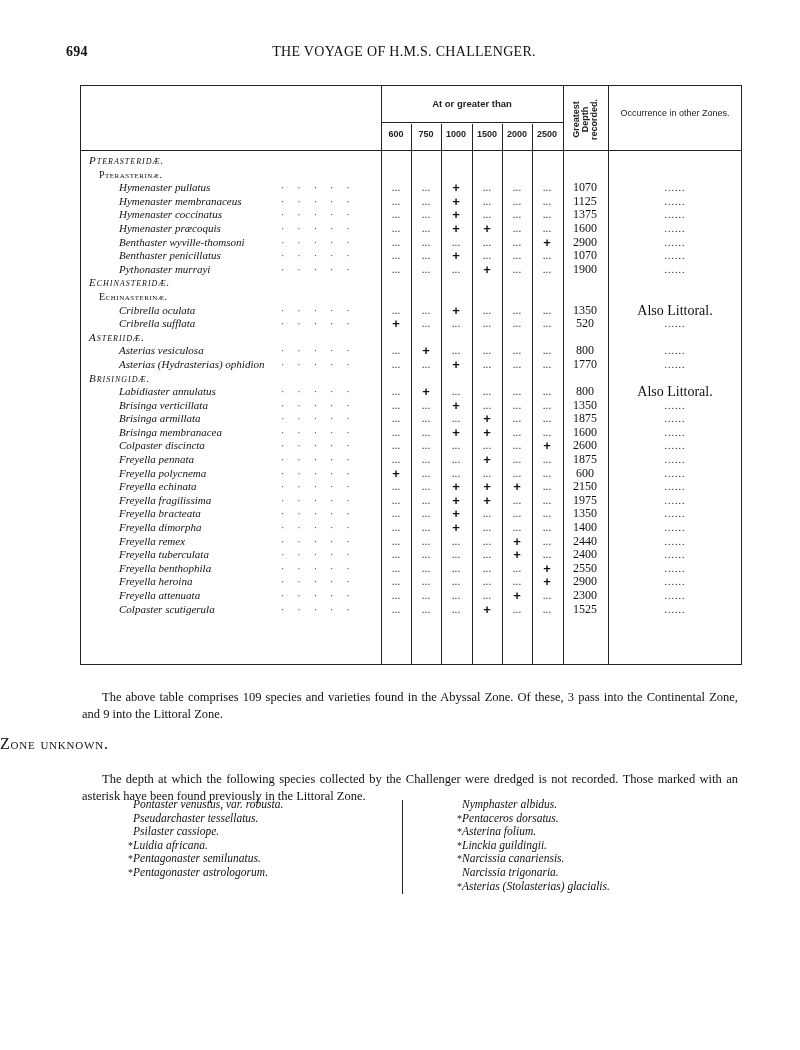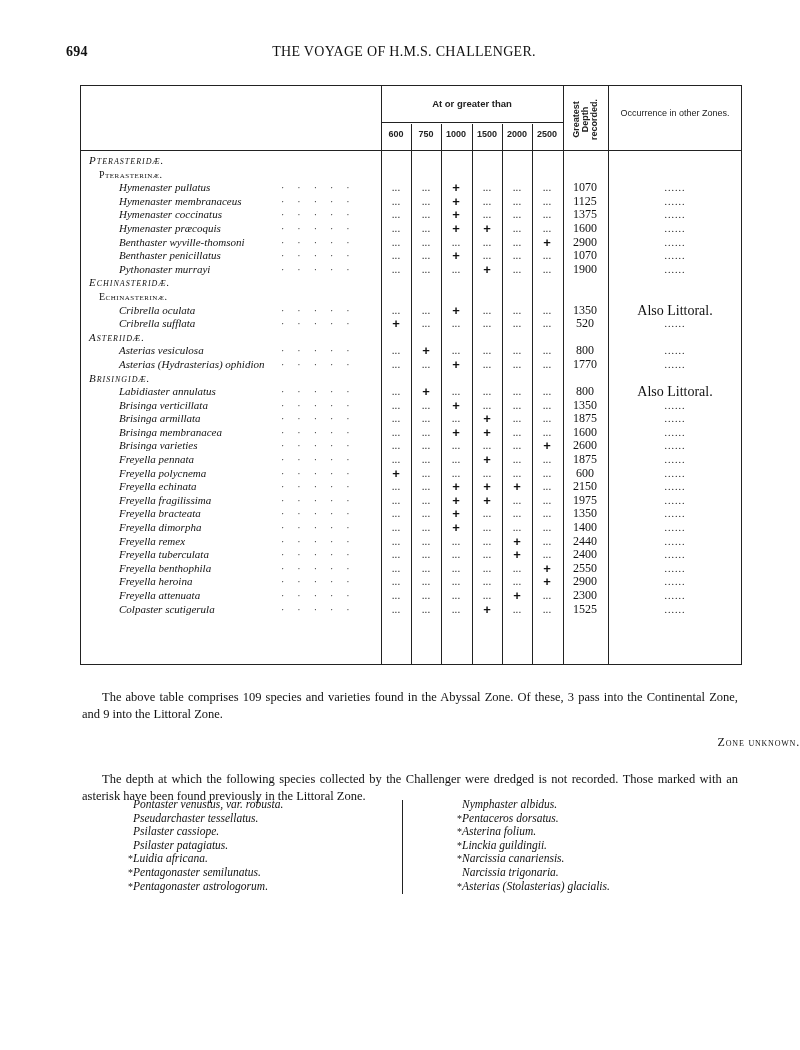--- a/index.html
+++ b/index.html
@@ -38,21 +38,21 @@
     .species-name { position: absolute; left: 38px; font-style: italic; }
     .leaders { position: absolute; left: 200px; width: 96px; letter-spacing: 13px; color: #333; font-size: 10px; }
     .cell { position: absolute; width: 30px; text-align: center; font-family: "Liberation Sans", sans-serif; font-size: 10px; }
     .cell.plus { font-weight: bold; font-size: 13px; }
     .depth { position: absolute; left: 484px; width: 40px; text-align: center; font-size: 12px; }
     .occ { position: absolute; left: 528px; width: 132px; text-align: center; font-size: 14px; }
     .occ.dots { font-size: 10px; letter-spacing: 1px; }
 
     .para { position: absolute; font-size: 12.5px; line-height: 17px; text-align: justify; }
     .p1 { left: 82px; top: 676px; width: 656px; text-indent: 20px; }
-    .zone-heading { position: absolute; left: 0; width: 800px; top: 735px; text-align: right; font-size: 12px; font-variant: small-caps; letter-spacing: 0.8px; }
+    .zone-heading { position: absolute; left: 0; width: 800px; top: 735px; text-align: left; font-size: 16px; font-variant: small-caps; letter-spacing: 0.8px; }
     .p2 { left: 82px; top: 758px; width: 656px; text-indent: 20px; }
 
     .list-left { position: absolute; left: 126px; top: 798px; width: 260px; }
     .list-right { position: absolute; left: 455px; top: 798px; width: 260px; }
     .list-divider { position: absolute; left: 402px; top: 800px; height: 94px; border-left: 1.5px solid #222; }
     .list-item { font-style: italic; font-size: 11.5px; line-height: 13.6px; white-space: nowrap; }
     .asterisk { display: inline-block; width: 7px; text-align: right; font-style: normal; font-size: 10px; }
   </style>
 </head>
 <body>
@@ -269,21 +269,21 @@
         <span class="cell" style="left: 300px;">...</span>
         <span class="cell" style="left: 330px;">...</span>
         <span class="cell plus" style="left: 360px;">+</span>
         <span class="cell plus" style="left: 391px;">+</span>
         <span class="cell" style="left: 421px;">...</span>
         <span class="cell" style="left: 451px;">...</span>
         <span class="depth">1600</span>
         <span class="occ dots">......</span>
       </div>
       <div class="row">
-        <span class="species-name">Brisinga varieties</span>
+        <span class="species-name">Colpaster discincta</span>
         <span class="leaders">·····</span>
         <span class="cell" style="left: 300px;">...</span>
         <span class="cell" style="left: 330px;">...</span>
         <span class="cell" style="left: 360px;">...</span>
         <span class="cell" style="left: 391px;">...</span>
         <span class="cell" style="left: 421px;">...</span>
         <span class="cell plus" style="left: 451px;">+</span>
         <span class="depth">2600</span>
         <span class="occ dots">......</span>
       </div>
@@ -437,21 +437,20 @@
 <p class="para p1">The above table comprises 109 species and varieties found in the Abyssal Zone. Of these, 3 pass into the Continental Zone, and 9 into the Littoral Zone.</p>
 
 <div class="zone-heading">Zone unknown.</div>
 
 <p class="para p2">The depth at which the following species collected by the Challenger were dredged is not recorded. Those marked with an asterisk have been found previously in the Littoral Zone.</p>
 
 <div class="list-left" id="list-left">
     <div class="list-item"><span class="asterisk"></span><span>Pontaster venustus, var. robusta.</span></div>
     <div class="list-item"><span class="asterisk"></span><span>Pseudarchaster tessellatus.</span></div>
     <div class="list-item"><span class="asterisk"></span><span>Psilaster cassiope.</span></div>
-    <div class="list-item"><span class="asterisk"></span><span>Psilaster patagiatus.</span></div>
     <div class="list-item"><span class="asterisk">*</span><span>Luidia africana.</span></div>
     <div class="list-item"><span class="asterisk">*</span><span>Pentagonaster semilunatus.</span></div>
     <div class="list-item"><span class="asterisk">*</span><span>Pentagonaster astrologorum.</span></div>
   </div>
 <div class="list-divider"></div>
 <div class="list-right" id="list-right">
     <div class="list-item"><span class="asterisk"></span><span>Nymphaster albidus.</span></div>
     <div class="list-item"><span class="asterisk">*</span><span>Pentaceros dorsatus.</span></div>
     <div class="list-item"><span class="asterisk">*</span><span>Asterina folium.</span></div>
     <div class="list-item"><span class="asterisk">*</span><span>Linckia guildingii.</span></div>

